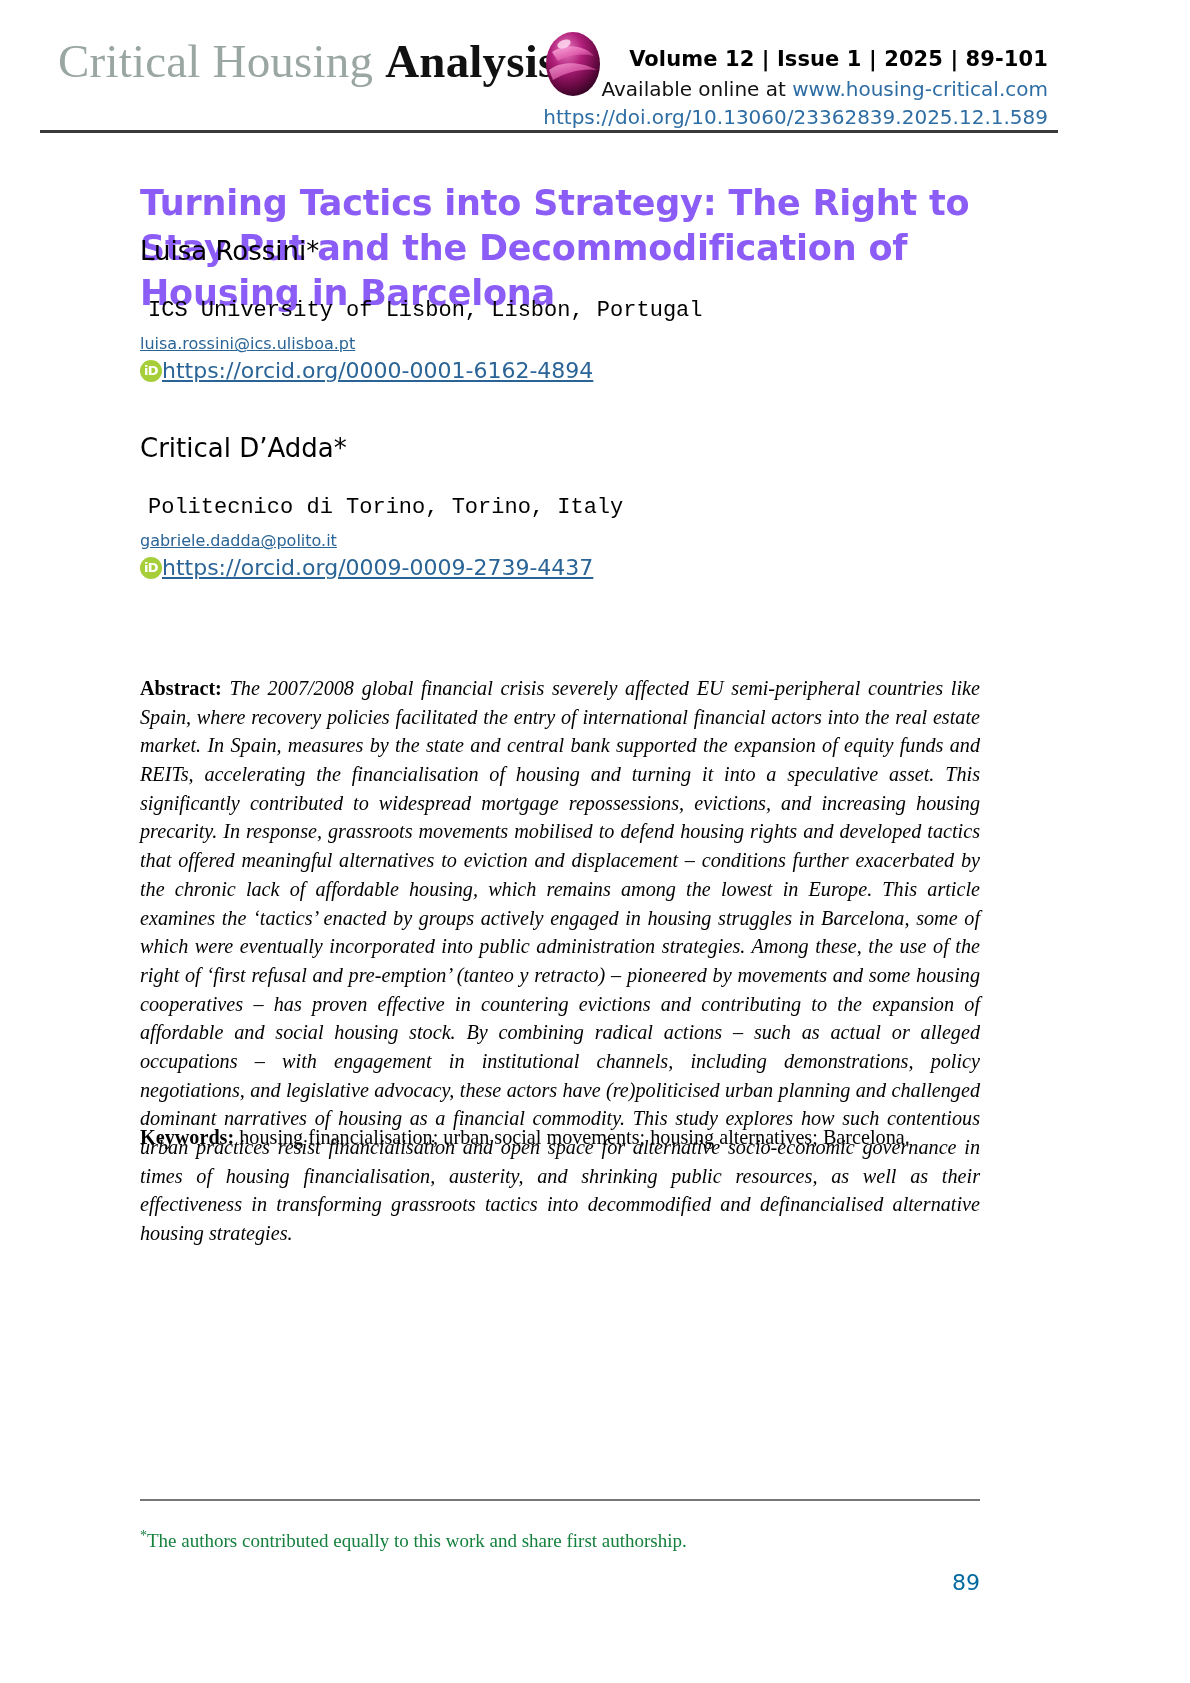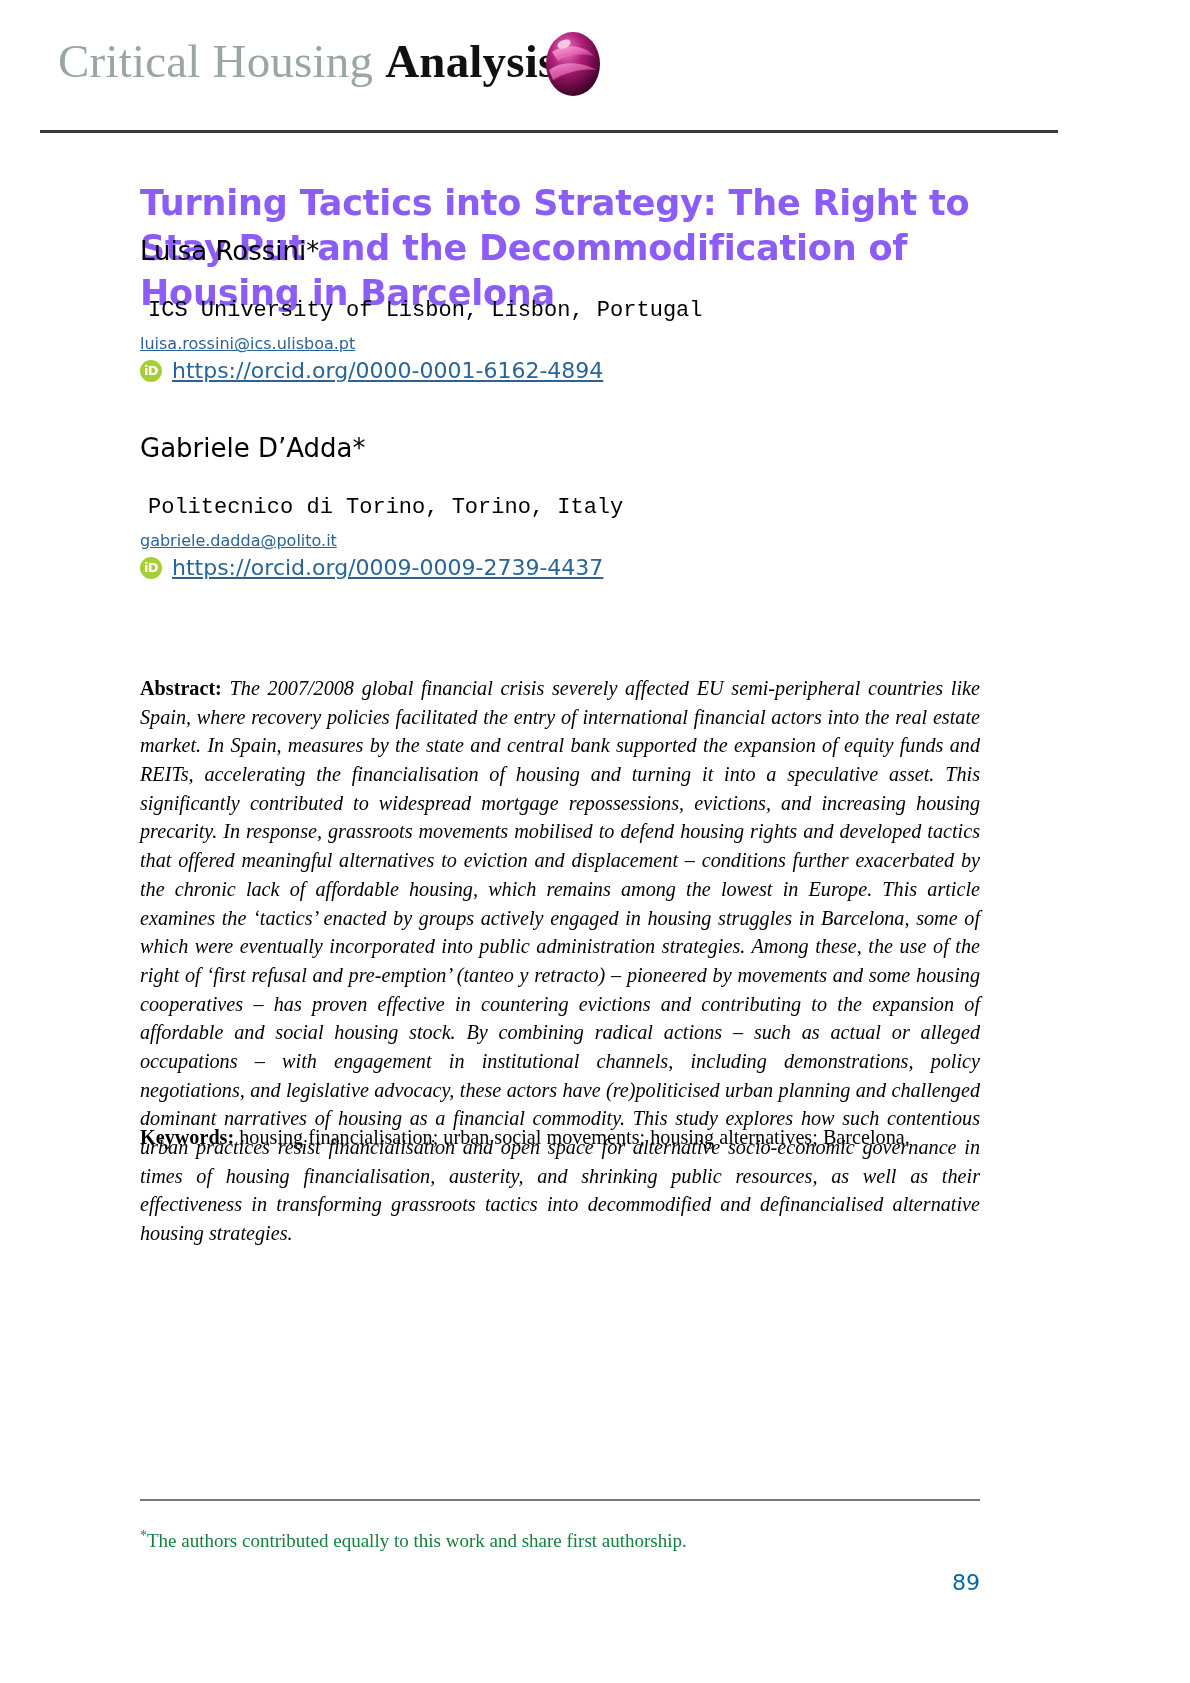--- a/index.html
+++ b/index.html
@@ -140,21 +140,21 @@
     font-family: "DejaVu Sans", "Liberation Sans", sans-serif;
     font-size: 16px;
     color: #2a6496;
     text-decoration: underline;
     line-height: 1.28;
     margin: 1px 0 0 0;
   }
   .orcid-row {
     display: flex;
     align-items: center;
-    gap: 10px;
+    gap: 0;
     margin-top: 2px;
   }
   .orcid-icon {
     width: 22px;
     height: 22px;
     border-radius: 50%;
     background: #A6CE39;
     color: #ffffff;
     font-family: "DejaVu Sans", "Liberation Sans", sans-serif;
     font-size: 13px;
@@ -268,38 +268,43 @@
             <stop offset="100%" stop-color="#8d1060"></stop>
           </linearGradient>
         </defs>
         <ellipse cx="31" cy="36" rx="27" ry="32" fill="url(#sphereGrad)"></ellipse>
         <path d="M10 24 C24 14, 44 18, 52 28 C42 26, 28 26, 16 33 Z" fill="url(#swirlGrad)" opacity="0.92"></path>
         <path d="M7 42 C20 32, 40 34, 55 42 C42 40, 24 44, 11 52 Z" fill="url(#swirlGrad)" opacity="0.75"></path>
         <ellipse cx="22" cy="16" rx="7" ry="4" fill="#ffd9f0" opacity="0.85" transform="rotate(-22 22 16)"></ellipse>
       </svg>
     </div>
 
+    <div class="issue-block">
+      <div class="issue-line">Volume 12 | Issue 1 | 2025 | 89-101</div>
+      <div class="avail-line"><span>Available online at </span><span class="lnk">www.housing-critical.com</span></div>
+      <div class="doi-line">https://doi.org/10.13060/23362839.2025.12.1.589</div>
+    </div>
   </div>
 
   <div class="header-rule"></div>
 
   <h1 class="title">Turning Tactics into Strategy: The Right to Stay Put and the Decommodification of Housing in Barcelona</h1>
 
   <div class="author-block author-1">
     <div class="author-name">Luisa Rossini*</div>
     <div class="affil">ICS University of Lisbon, Lisbon, Portugal</div>
     <a class="email" href="#">luisa.rossini@ics.ulisboa.pt</a>
     <div class="orcid-row">
       <span class="orcid-icon">iD</span>
       <a class="orcid-link" href="#">https://orcid.org/0000-0001-6162-4894</a>
     </div>
   </div>
 
   <div class="author-block author-2">
-    <div class="author-name">Gabriele D’Adda*</div>
+    <div class="author-name">Critical D’Adda*</div>
     <div class="affil">Politecnico di Torino, Torino, Italy</div>
     <a class="email" href="#">gabriele.dadda@polito.it</a>
     <div class="orcid-row">
       <span class="orcid-icon">iD</span>
       <a class="orcid-link" href="#">https://orcid.org/0009-0009-2739-4437</a>
     </div>
   </div>
 
   <p class="abstract"><span class="lbl">Abstract:</span> <span class="body">The 2007/2008 global financial crisis severely affected EU semi-peripheral countries like Spain, where recovery policies facilitated the entry of international financial actors into the real estate market. In Spain, measures by the state and central bank supported the expansion of equity funds and REITs, accelerating the financialisation of housing and turning it into a speculative asset. This significantly contributed to widespread mortgage repossessions, evictions, and increasing housing precarity. In response, grassroots movements mobilised to defend housing rights and developed tactics that offered meaningful alternatives to eviction and displacement – conditions further exacerbated by the chronic lack of affordable housing, which remains among the lowest in Europe. This article examines the ‘tactics’ enacted by groups actively engaged in housing struggles in Barcelona, some of which were eventually incorporated into public administration strategies. Among these, the use of the right of ‘first refusal and pre-emption’ (tanteo y retracto) – pioneered by movements and some housing cooperatives – has proven effective in countering evictions and contributing to the expansion of affordable and social housing stock. By combining radical actions – such as actual or alleged occupations – with engagement in institutional channels, including demonstrations, policy negotiations, and legislative advocacy, these actors have (re)politicised urban planning and challenged dominant narratives of housing as a financial commodity. This study explores how such contentious urban practices resist financialisation and open space for alternative socio-economic governance in times of housing financialisation, austerity, and shrinking public resources, as well as their effectiveness in transforming grassroots tactics into decommodified and definancialised alternative housing strategies.</span></p>
 

